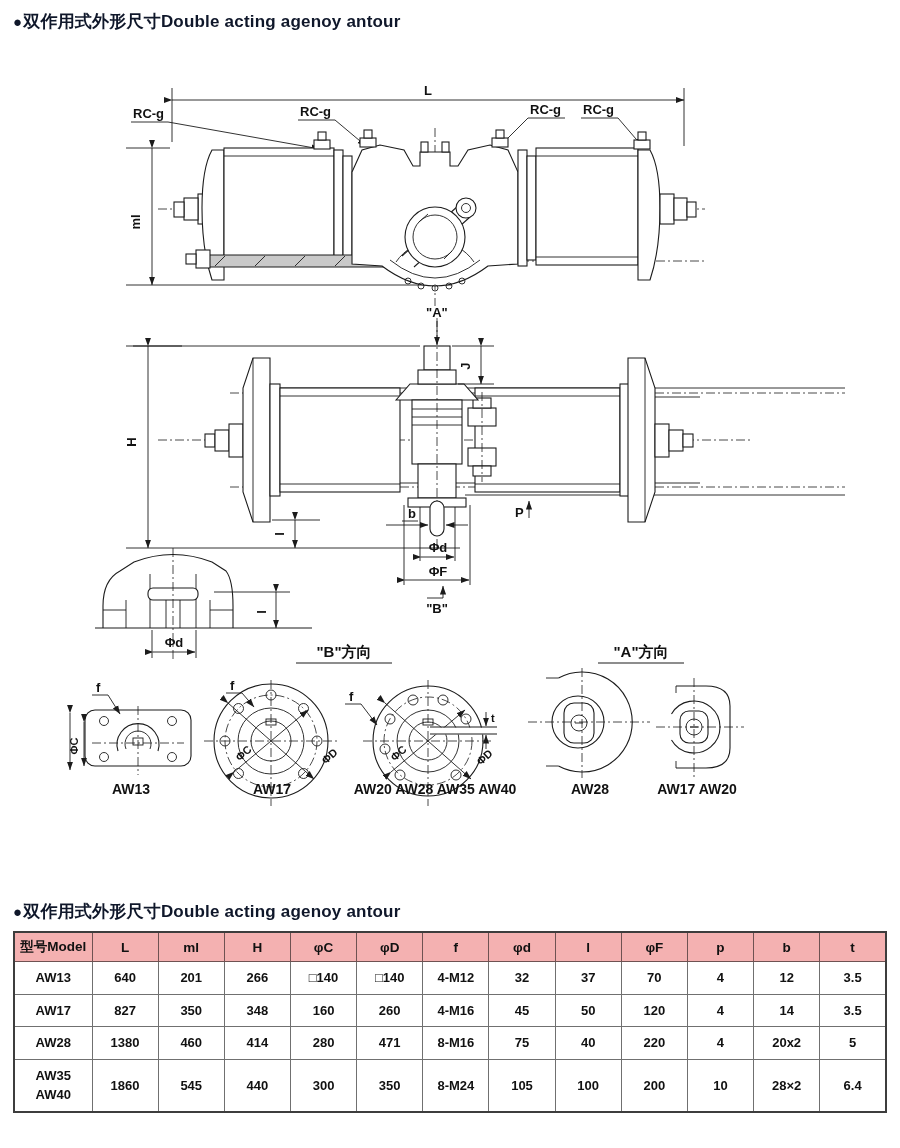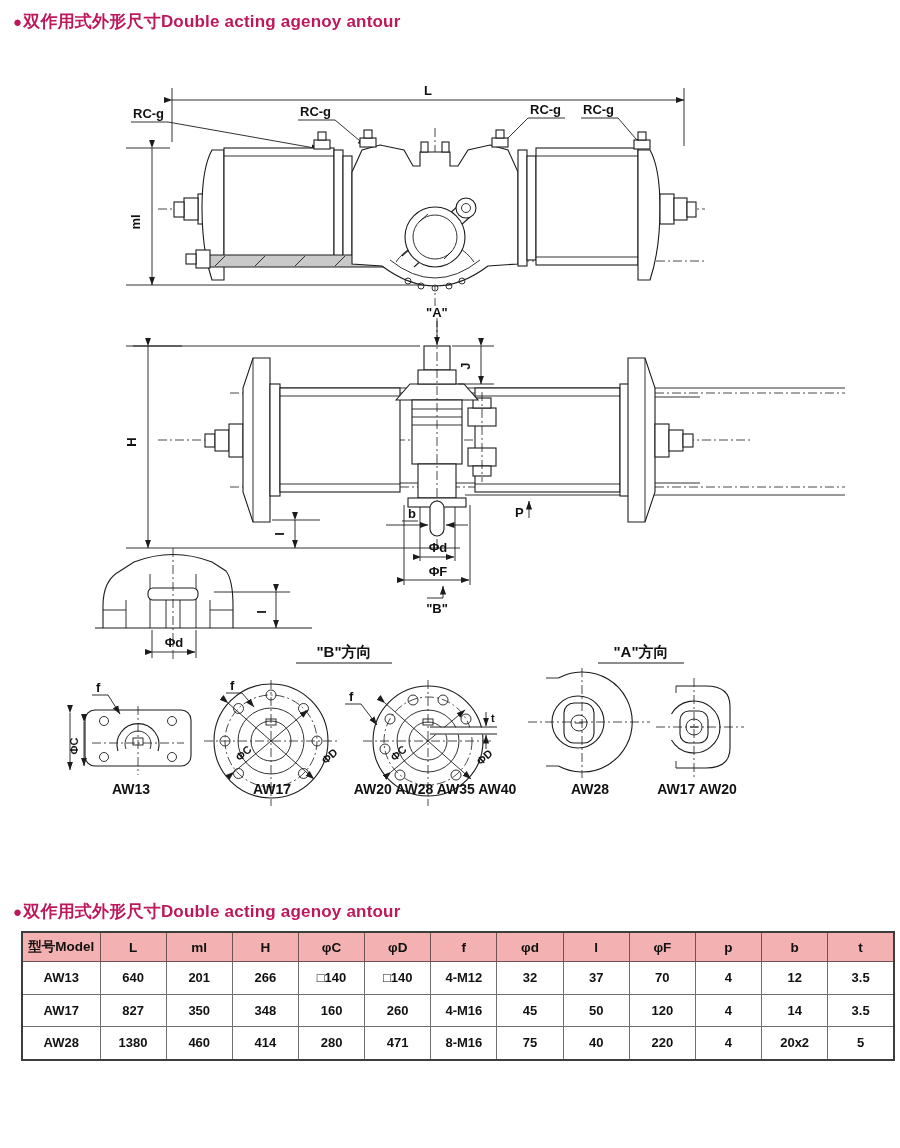--- a/index.html
+++ b/index.html
@@ -1,33 +1,33 @@
 <!DOCTYPE html>
 <html><head>
 <meta charset="utf-8">
 <style>
   html,body{margin:0;padding:0;background:#fff;}
   .canvas{position:relative;width:900px;height:1148px;background:#fff;overflow:hidden;
           font-family:"Liberation Sans","DejaVu Sans",sans-serif;}
-  .sec-title{position:absolute;left:13px;font-size:17px;font-weight:bold;color:#be185d;
+  .sec-title{position:absolute;left:13px;font-size:17px;font-weight:bold;color:#0f172a;
              letter-spacing:.2px;white-space:nowrap;}
   .sec-title .bullet{font-size:15px;margin-right:1px;}
   #title1{top:10px;} #title2{top:900px;}
   svg{position:absolute;left:0;top:0;}
   svg .dwg{stroke:#1c1c1c;fill:none;stroke-width:1.1;}
   svg .thin{stroke:#1c1c1c;fill:none;stroke-width:.9;}
   svg .cl{stroke:#1c1c1c;fill:none;stroke-width:.8;stroke-dasharray:9 3 2 3;}
   svg .wf{fill:#fff;}
   svg .hatch{fill:#c9c9c9;}
   svg text{stroke:none;fill:#111;}
   svg .lbl{font:bold 13px "Liberation Sans",sans-serif;}
   svg .sml{font:bold 11px "Liberation Sans",sans-serif;}
   svg .cap{font:bold 14px "Liberation Sans",sans-serif;text-anchor:middle;}
   svg .dir{font:bold 15px "Liberation Sans",sans-serif;text-anchor:middle;}
-  table.dims{position:absolute;left:21px;top:931px;width:874px;border-collapse:collapse;
+  table.dims{position:absolute;left:13px;top:931px;width:874px;border-collapse:collapse;
              table-layout:fixed;border:2px solid #3d3d3d;}
   table.dims th{background:#F4B1B1;border:1px solid #6f5252;font-size:13.5px;font-weight:bold;
                 padding:5px 1px;color:#111;}
   table.dims td{border:1px solid #707070;font-size:13px;font-weight:600;text-align:center;
                 padding:6px 1px;color:#111;}
   table.dims td.model{font-weight:700;line-height:1.5;}
 </style>
 </head>
 <body>
 
@@ -436,15 +436,30 @@
           <td>280</td>
           <td>471</td>
           <td>8-M16</td>
           <td>75</td>
           <td>40</td>
           <td>220</td>
           <td>4</td>
           <td>20x2</td>
           <td>5</td>
         </tr>
+        <tr>
+          <td class="model">AW35<br>AW40</td>
+          <td>1860</td>
+          <td>545</td>
+          <td>440</td>
+          <td>300</td>
+          <td>350</td>
+          <td>8-M24</td>
+          <td>105</td>
+          <td>100</td>
+          <td>200</td>
+          <td>10</td>
+          <td>28×2</td>
+          <td>6.4</td>
+        </tr>
       </tbody>
     </table>
 </div>
 
 </body></html>

